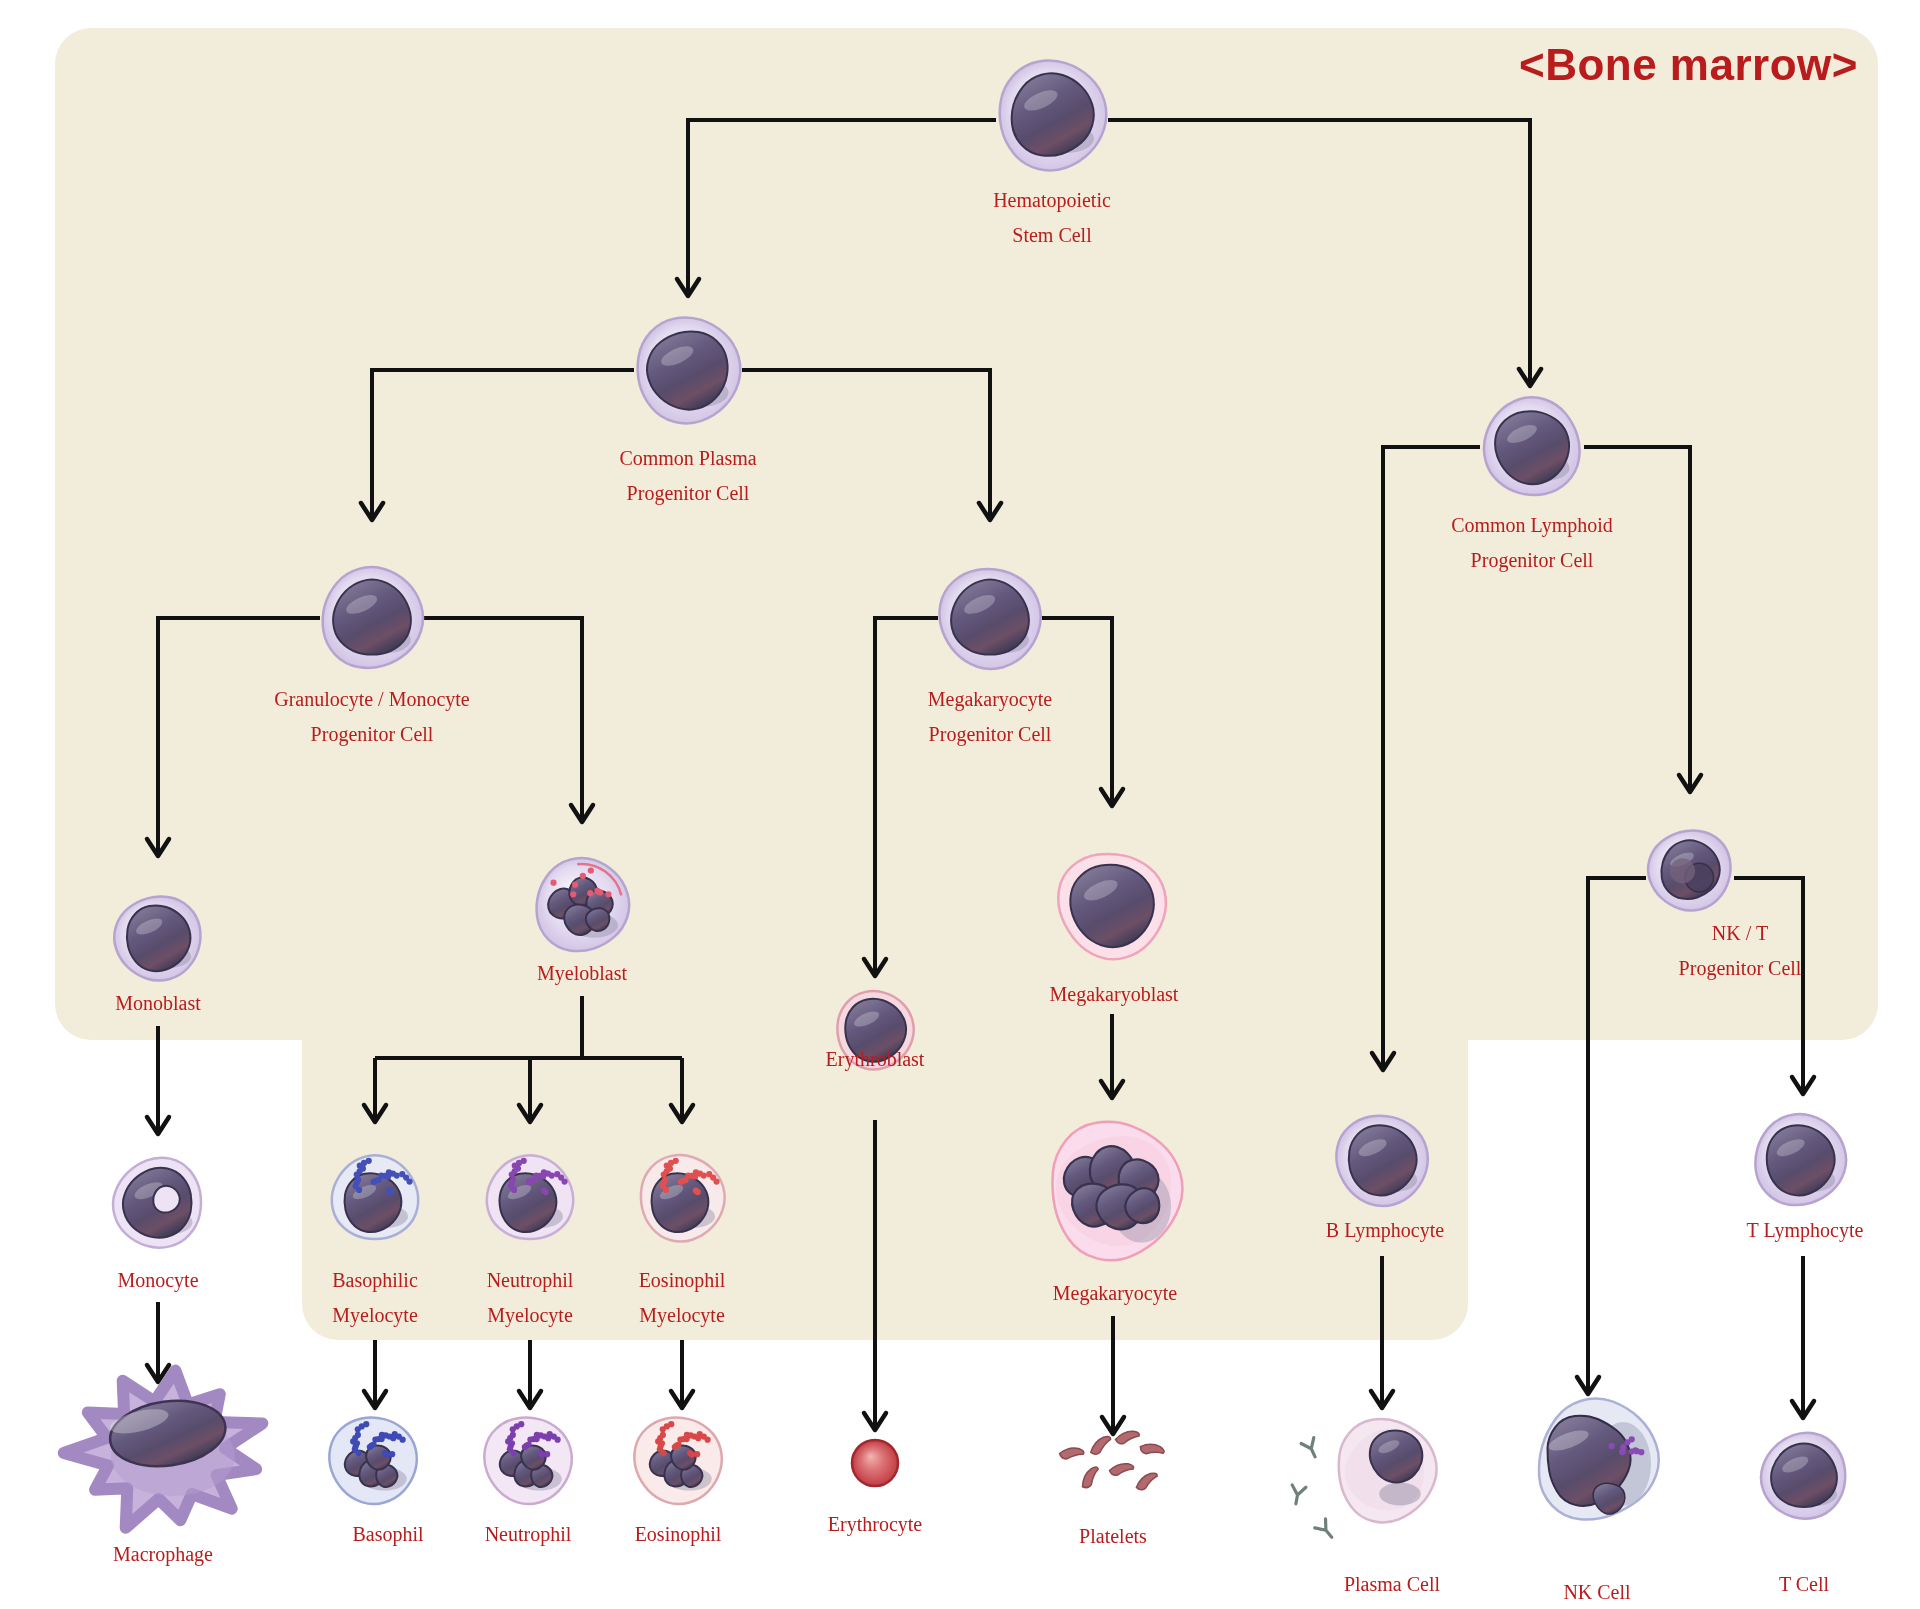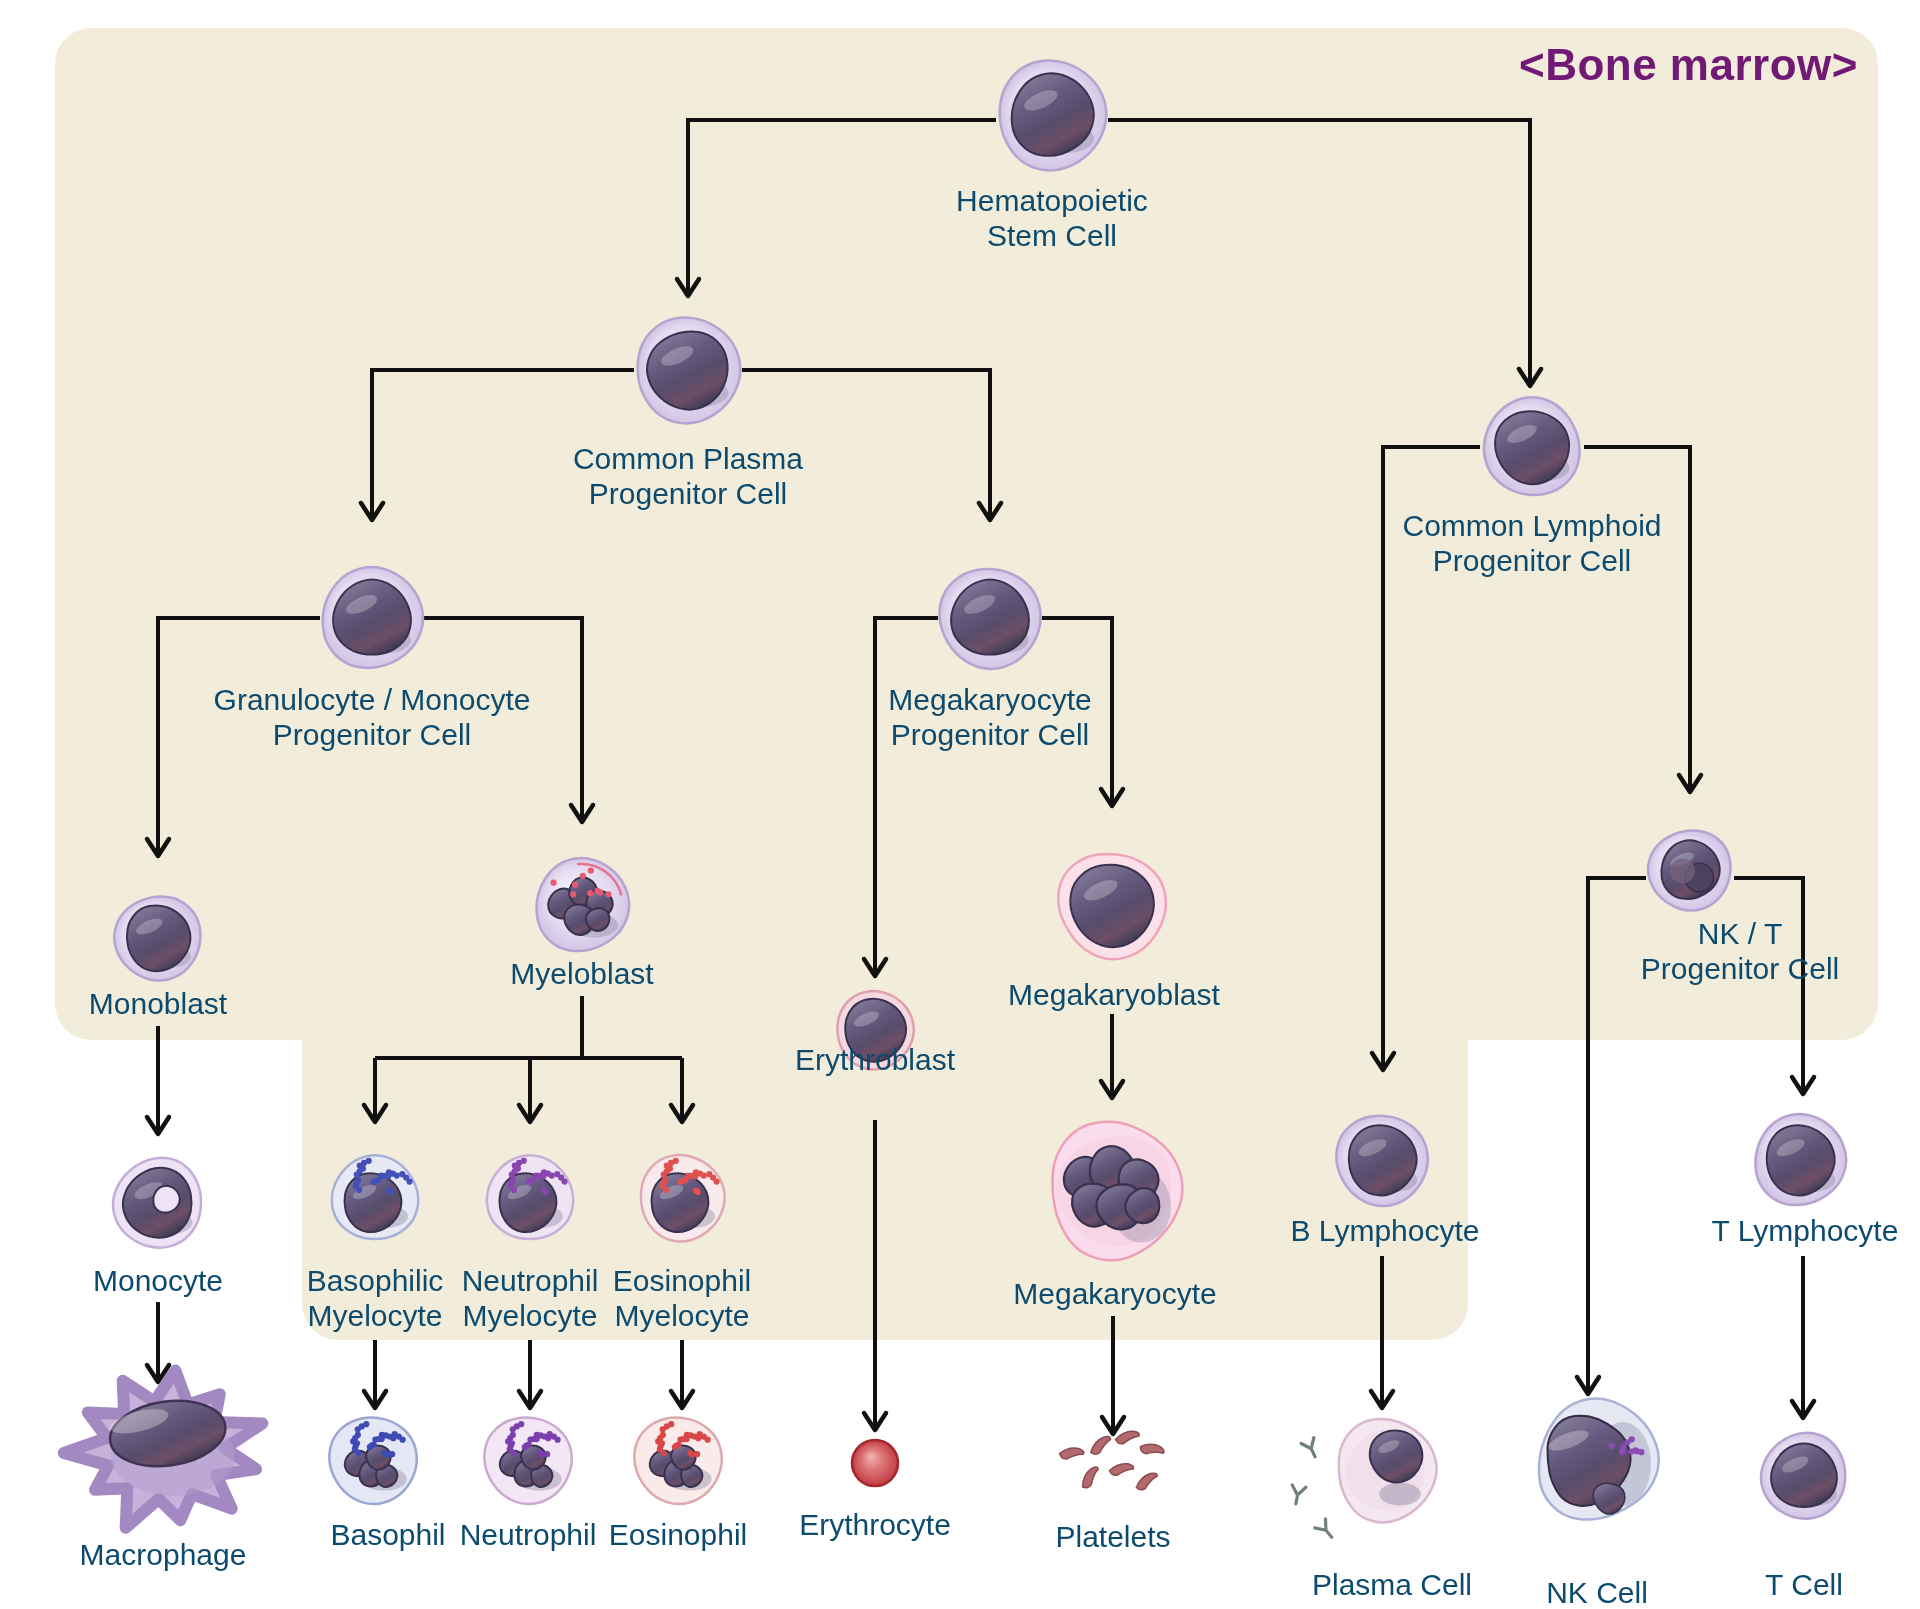--- a/index.html
+++ b/index.html
@@ -1,27 +1,27 @@
 <!DOCTYPE html>
 <html><head>
 <meta charset="utf-8">
 <style>
   html,body{margin:0;padding:0;background:#ffffff;}
   #canvas{position:relative;width:1920px;height:1609px;background:#ffffff;overflow:hidden;
           font-family:"Liberation Sans",sans-serif;}
   .panel{position:absolute;background:#f2ecda;border-radius:36px;}
   #panel-main{left:55px;top:28px;width:1823px;height:1012px;}
   #panel-mid{left:302px;top:700px;width:1166px;height:640px;}
-  #title{position:absolute;right:62px;top:40px;font-size:44px;font-weight:bold;color:#701a75;
+  #title{position:absolute;right:62px;top:40px;font-size:44px;font-weight:bold;color:#b91c1c;
          letter-spacing:0.5px;}
   #watermark{position:absolute;left:678px;top:760px;font-size:66px;color:#9a9a9a;opacity:0.62;
              letter-spacing:2px;}
   #diagram-svg{position:absolute;left:0;top:0;}
   .nlabel{position:absolute;width:380px;margin-left:-190px;text-align:center;
-          font-size:30px;line-height:35px;color:#0c4a6e;white-space:nowrap;}
+          font-size:20px;line-height:35px;color:#b91c1c;white-space:nowrap;font-family:Liberation Serif, serif;}
 </style>
 </head>
 <body>
 
 <div id="canvas">
   <div class="panel" id="panel-main"></div>
   <div class="panel" id="panel-mid"></div>
   <svg id="diagram-svg" width="1920" height="1609" viewBox="0 0 1920 1609">
     <defs>
       <linearGradient id="gNuc" x1="0.2" y1="0" x2="0.75" y2="1">

